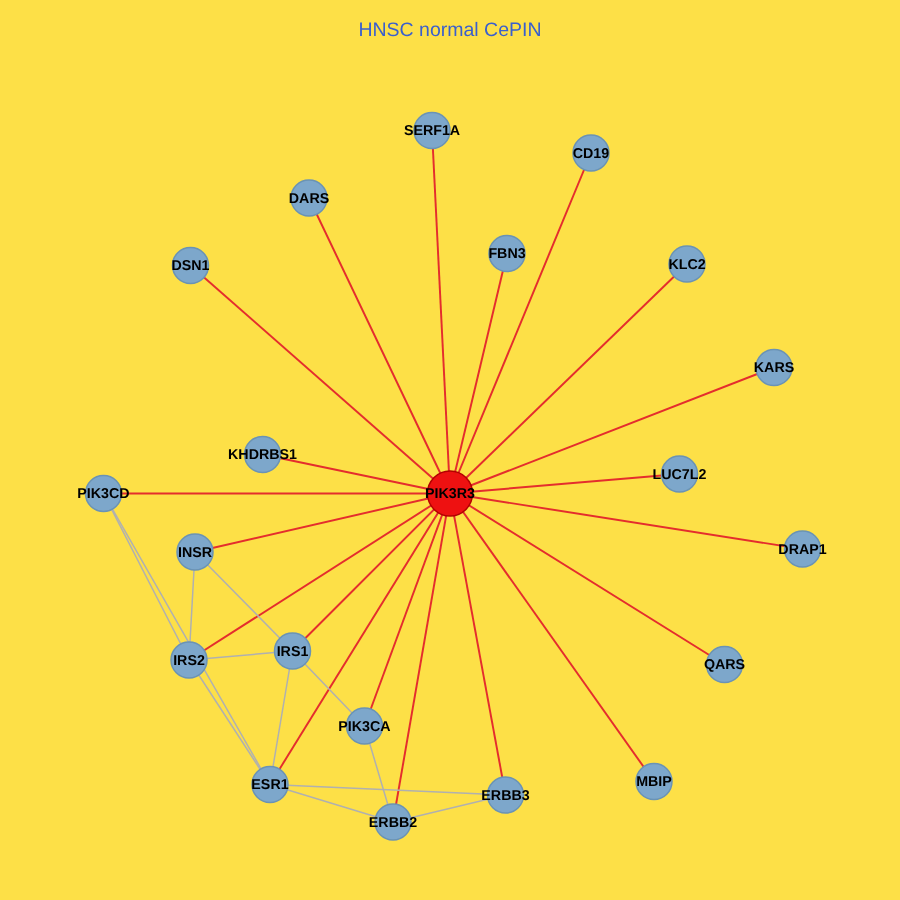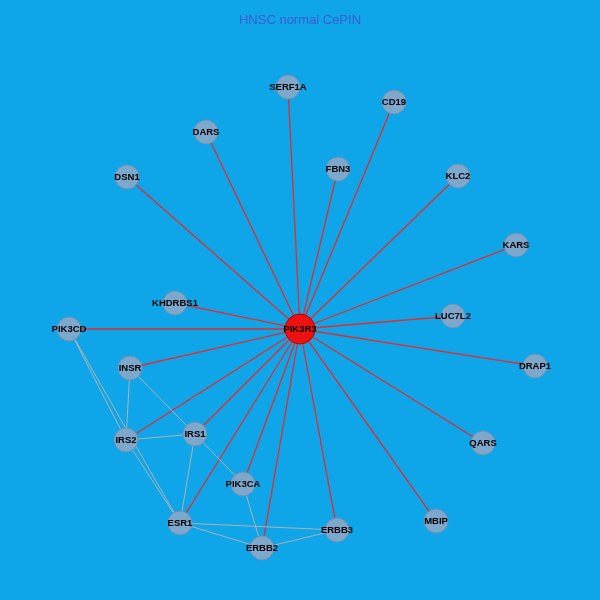--- a/index.html
+++ b/index.html
@@ -1,16 +1,16 @@
 <!DOCTYPE html>
 <html><head>
 <meta charset="utf-8">
 <style>
   html,body{margin:0;padding:0;background:#ffffff;}
-  .stage{position:relative;width:600px;height:600px;background:#0ea5e9;overflow:hidden;
+  .stage{position:relative;width:600px;height:600px;background:#fde047;overflow:hidden;
          font-family:"Liberation Sans",sans-serif;}
   svg{display:block;}
   .graph-title{font:13px "Liberation Sans",sans-serif;}
   .node-label{font:bold 9.5px "Liberation Sans",sans-serif;}
 </style>
 </head>
 <body>
 
 <div class="stage">
   <svg id="net" width="600" height="600" viewBox="0 0 600 600">

